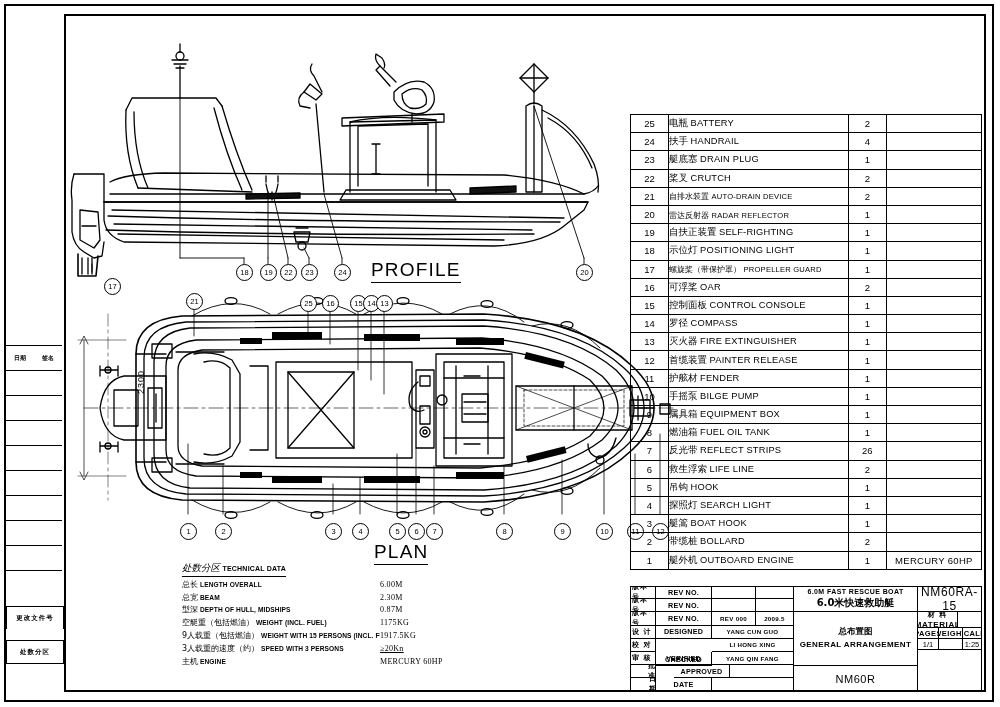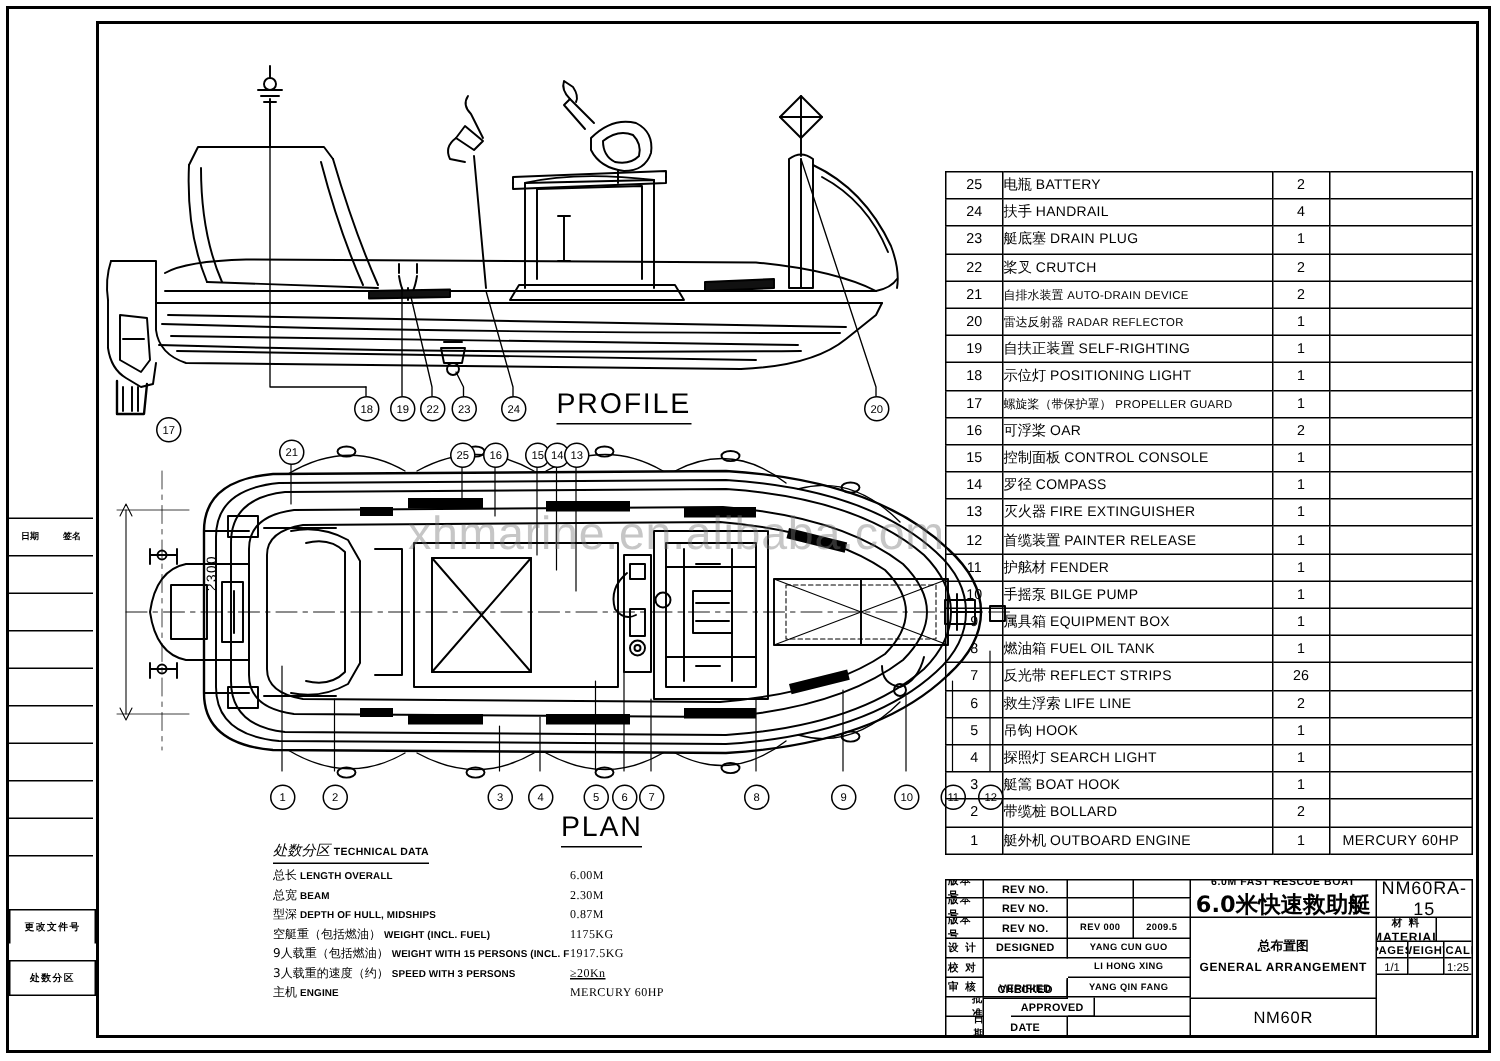--- a/index.html
+++ b/index.html
@@ -65,21 +65,21 @@
   .tb-grid{position:absolute;left:0;top:0;width:352px;height:106px;border:1px solid #000;box-sizing:border-box;}
   .tb-cell{position:absolute;box-sizing:border-box;border-right:1px solid #000;border-bottom:1px solid #000;
            display:flex;align-items:center;font-size:7px;overflow:hidden;}
   .tb-cell.nb{border-bottom:none;}
   .tb-cell.nr{border-right:none;}
   .tb-cell.ctr{justify-content:center;text-align:center;}
   .cn-sq{font-family:"DejaVu Sans",sans-serif;font-size:7px;font-weight:700;letter-spacing:1px;}
   .en-lb{font-size:7.2px;font-weight:700;letter-spacing:.2px;}
   .sig{font-size:6.2px;font-weight:700;letter-spacing:.3px;}
   .tb-title-en{font-size:7px;font-weight:700;letter-spacing:.4px;}
-  .tb-title-cn{font-family:"DejaVu Sans",sans-serif;font-size:15px;font-weight:700;}
+  .tb-title-cn{font-family:"DejaVu Sans",sans-serif;font-size:10px;font-weight:700;}
   .tb-ga-cn{font-family:"DejaVu Sans",sans-serif;font-size:8.5px;font-weight:700;}
   .tb-ga-en{font-size:8px;font-weight:700;letter-spacing:.4px;}
   .tb-model{font-size:11px;letter-spacing:.5px;}
   .tb-code{font-size:12px;letter-spacing:.6px;}
   .tb-mat{font-size:8px;font-weight:700;letter-spacing:.6px;}
   .tb-sm{font-size:7.5px;font-weight:700;letter-spacing:.4px;}
   .tb-sm2{font-size:7.5px;}
 
   
   .balloon{position:absolute;width:15px;height:15px;border:1.1px solid #000;border-radius:50%;background:#fff;
@@ -677,15 +677,14 @@
         <div class="tb-cell ctr" style="left: 309px; top: 53px; width: 24px; height: 11px;">
           <span class="tb-sm2"></span>
         </div>
         <div class="tb-cell ctr nr" style="left: 333px; top: 53px; width: 18px; height: 11px;">
           <span class="tb-sm2">1:25</span>
         </div>
         <div class="tb-cell ctr nr nb" style="left: 288px; top: 64px; width: 63px; height: 41px;"></div>
       </div>
   </div>
 
-  <div class="watermark">xhmarine.en.alibaba.com</div>
 
 </div>
 
 </body></html>

